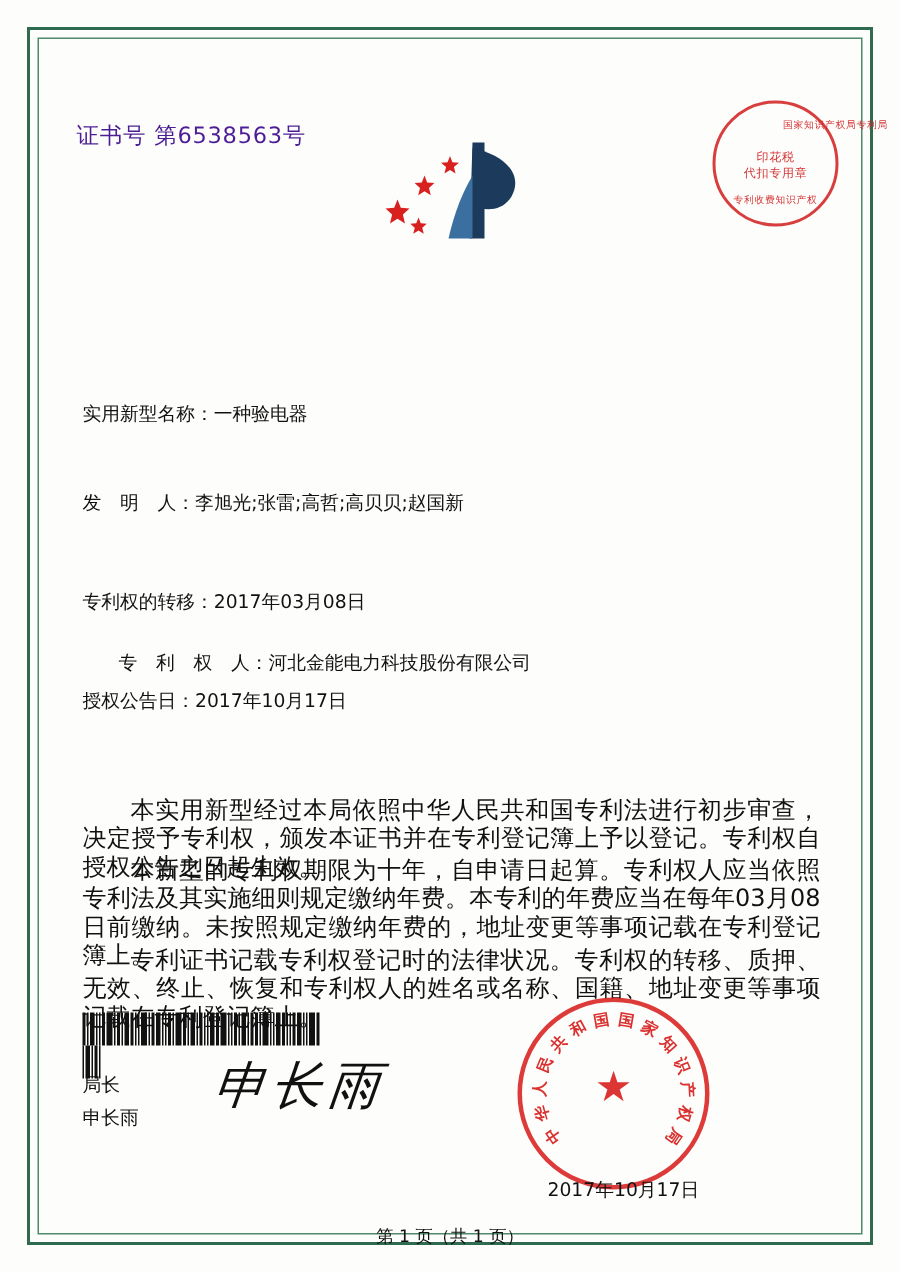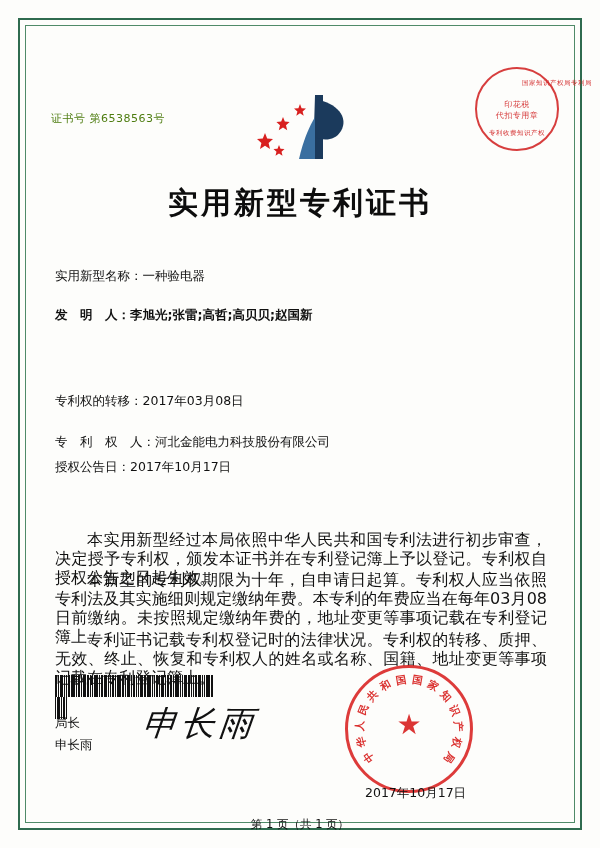--- a/index.html
+++ b/index.html
@@ -40,23 +40,23 @@
   .content {
     position: absolute;
     left: 25px; top: 25px;
     width: 550px; height: 798px;
   }
 
   
   .cert-no {
     position: absolute;
     left: 26px;
-    top: 86px;
-    font-size: 11px;
-    color: #4d7c0f;
+    top: 56px;
+    font-size: 15px;
+    color: #4c1d95;
     letter-spacing: 0.5px;
     font-family: "DejaVu Sans", "Liberation Sans", sans-serif;
   }
 
   
   .logo {
     position: absolute;
     left: 228px;
     top: 62px;
     width: 120px;
@@ -118,24 +118,24 @@
     white-space: nowrap;
   }
   .field .label {
     display: inline-block;
   }
   .field .value {
     display: inline-block;
   }
 
   .f1 { top: 243px; }
-  .f2 { top: 282px; font-weight: bold; }
+  .f2 { top: 302px; }
   .f3 { top: 326px; }
   .f4 { top: 368px; }
-  .f5 { top: 409px; }
+  .f5 { top: 409px; margin-left: 24px; }
   .f6 { top: 434px; }
 
   
   .para {
     position: absolute;
     left: 30px;
     width: 492px;
     font-size: 16px;
     line-height: 19px;
     color: #111;
@@ -277,21 +277,20 @@
     </div>
 
     <div class="seal-top">
       <div class="seal-circle"></div>
       <div class="seal-text st1">国家知识产权局专利局</div>
       <div class="seal-text st2">印花税</div>
       <div class="seal-text st3">代扣专用章</div>
       <div class="seal-text st4">专利收费知识产权</div>
     </div>
 
-    <div class="title">实用新型专利证书</div>
 
     <div class="field f1">
       <span class="label">实用新型名称：</span><span class="value">一种验电器</span>
     </div>
     <div class="field f2">
       <span class="label">发　明　人：</span><span class="value">李旭光;张雷;高哲;高贝贝;赵国新</span>
     </div>
     <div class="field f4">
       <span class="label">专利权的转移：</span><span class="value">2017年03月08日</span>
     </div>

